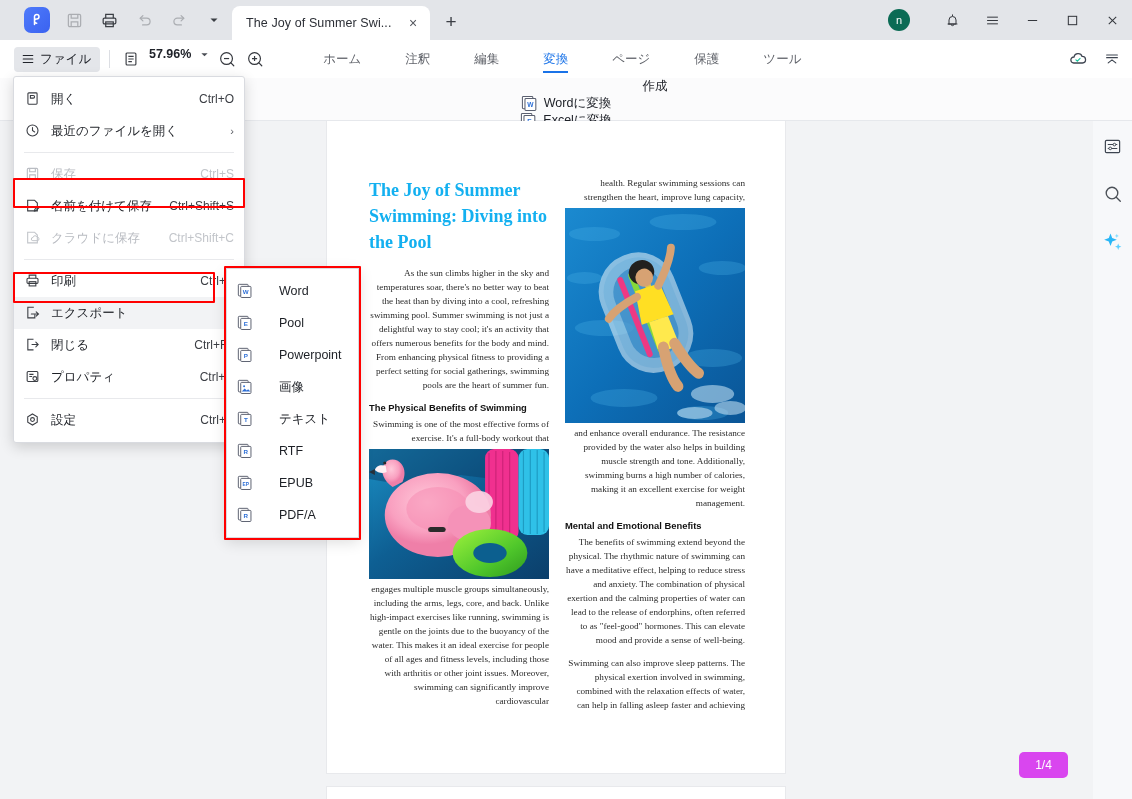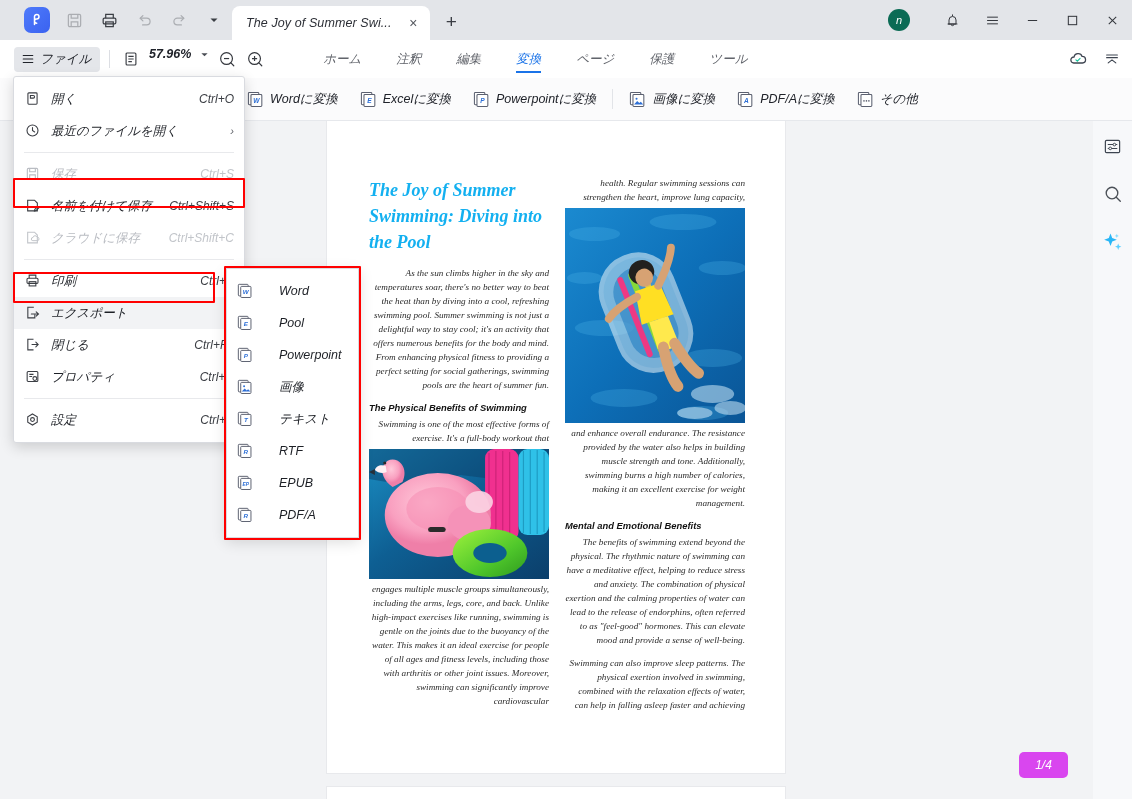--- a/index.html
+++ b/index.html
@@ -1,21 +1,21 @@
 <!DOCTYPE html>
 <html><head>
 <meta charset="utf-8">
 <style>
   * { box-sizing: border-box; margin: 0; padding: 0; }
   html, body {
     width: 1132px; height: 799px;
     font-family: "Liberation Sans", "DejaVu Sans", sans-serif;
     background: #ffffff; overflow: hidden;
   }
-  .app { position: relative; width: 1132px; height: 674px; background: #f3f4f6; font-style: italic; }
+  .app { position: relative; width: 1132px; height: 674px; background: #f3f4f6; }
 
   
   .titlebar {
     position: absolute; left: 0; top: 0; width: 1132px; height: 40px;
     background: #e3e5e9; display: flex; align-items: flex-end;
   }
   .tb-left { display: flex; align-items: center; height: 40px; padding-left: 24px; gap: 13px; }
   .logo {
     width: 26px; height: 26px; border-radius: 7px;
     background: linear-gradient(135deg,#4f7bfb,#3a62f0);
@@ -58,36 +58,36 @@
   .filebtn {
     margin-left: 14px; height: 25px; padding: 0 9px 0 7px; border-radius: 4px;
     background: #e4e6ea; display: flex; align-items: center; gap: 5px;
     font-size: 12.5px; color: #20232a;
   }
   .vsep { width:1px; height:18px; background:#dcdee3; margin: 0 9px; }
   .zoomgrp { display: flex; gap: 4px; }
   .zoomval { font-size: 12.5px; color: #20232a; min-width: 46px; text-align:center; font-weight:600;}
   .caret { width: 14px; height: 14px; display:flex;align-items:center;justify-content:center;color:#4a4d54;font-size:8px;}
   .circ-btn { width: 24px; height: 24px; display:flex;align-items:center;justify-content:center; }
-  .rtabs { display: flex; align-items: center; gap: 7px; margin-left: 42px; height: 38px; }
+  .rtabs { display: flex; align-items: center; gap: 16px; margin-left: 42px; height: 38px; }
   .rtab {
     font-size: 12.5px; color: #61646b; padding: 0 14px; height: 38px;
     display: flex; align-items: center; position: relative;
   }
   .rtab.active { color: #1a73e8; }
   .rtab.active::after {
     content:""; position:absolute; left: 14px; right: 14px; bottom: 5px; height: 2px; background: #1a73e8;
   }
   .ribbon-right { position: absolute; right: 8px; top: 0; height: 38px; display:flex; align-items:center; gap: 10px;}
 
   
   .ribbon {
     position: absolute; left: 0; top: 78px; width: 1132px; height: 43px;
     background: #fbfbfc; border-bottom: 1px solid #e6e8ec;
-    display: flex; align-items: center;
+    display: flex; align-items: center; flex-direction: column;
   }
   .rb-item { display:flex; align-items:center; gap:6px; font-size:12.5px; color:#20232a; padding: 0 11px; height: 30px; white-space: nowrap;}
   .rb-sep { width:1px; height:20px; background:#e2e4e8; margin: 0 5px;}
   .ic { width: 17px; height: 17px; flex: none; }
 
   
   .docarea { position: absolute; left: 0; top: 121px; width: 1093px; height: 678px; background: #f2f3f5; overflow: hidden; }
   .page { position: absolute; background: #ffffff; box-shadow: 0 0 0 1px #e8e9ec; }
   .page1 { left: 327px; top: 0px; width: 458px; height: 652px; }
   .page2 { left: 327px; top: 666px; width: 458px; height: 40px; }

